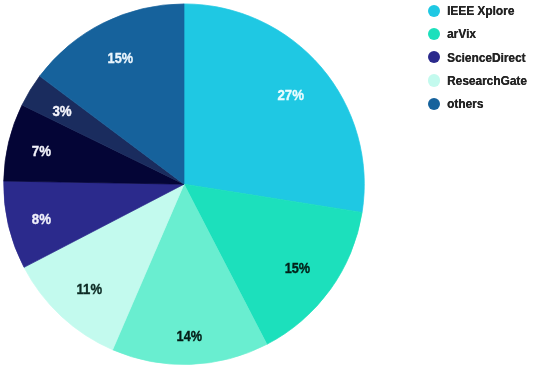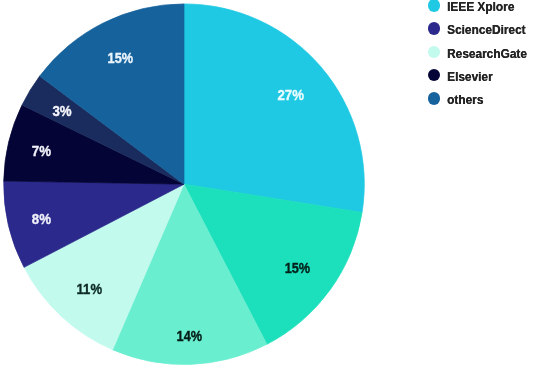--- a/index.html
+++ b/index.html
@@ -36,20 +36,21 @@
   #legend {
     position: absolute;
     left: 428.1px;
     top: -0.9px;
     width: 122px;
   }
   .legend-row {
     position: relative;
     height: 23.25px;
     display: flex;
+    align-items: center;
   }
   .legend-swatch {
     width: 12.4px;
     height: 12.4px;
     border-radius: 50%;
     flex: 0 0 auto;
   }
   .legend-label {
     margin-left: 6.2px;
     font-size: 13.2px;
@@ -89,30 +90,30 @@
       <text class="slice-label" x="120.30000000000001" y="57.7" text-anchor="middle" dominant-baseline="central" fill="#eaf5fd" stroke="#eaf5fd" stroke-width="0.35" textLength="25.5" lengthAdjust="spacingAndGlyphs">15%</text>
     </g>
   </svg>
 
   <div id="legend">
     <div class="legend-row">
       <span class="legend-swatch" style="background: rgb(31, 200, 227);"></span>
       <span class="legend-label">IEEE Xplore</span>
     </div>
     <div class="legend-row">
+      <span class="legend-swatch" style="background: rgb(28, 224, 188);"></span>
+      <span class="legend-label">arVix</span>
+    </div>
+    <div class="legend-row">
       <span class="legend-swatch" style="background: rgb(43, 42, 140);"></span>
       <span class="legend-label">ScienceDirect</span>
     </div>
     <div class="legend-row">
       <span class="legend-swatch" style="background: rgb(195, 250, 238);"></span>
       <span class="legend-label">ResearchGate</span>
-    </div>
-    <div class="legend-row">
-      <span class="legend-swatch" style="background: rgb(4, 5, 54);"></span>
-      <span class="legend-label">Elsevier</span>
     </div>
     <div class="legend-row">
       <span class="legend-swatch" style="background: rgb(22, 98, 156);"></span>
       <span class="legend-label">others</span>
     </div>
   </div>
 
 </div>
 
 </body></html>

